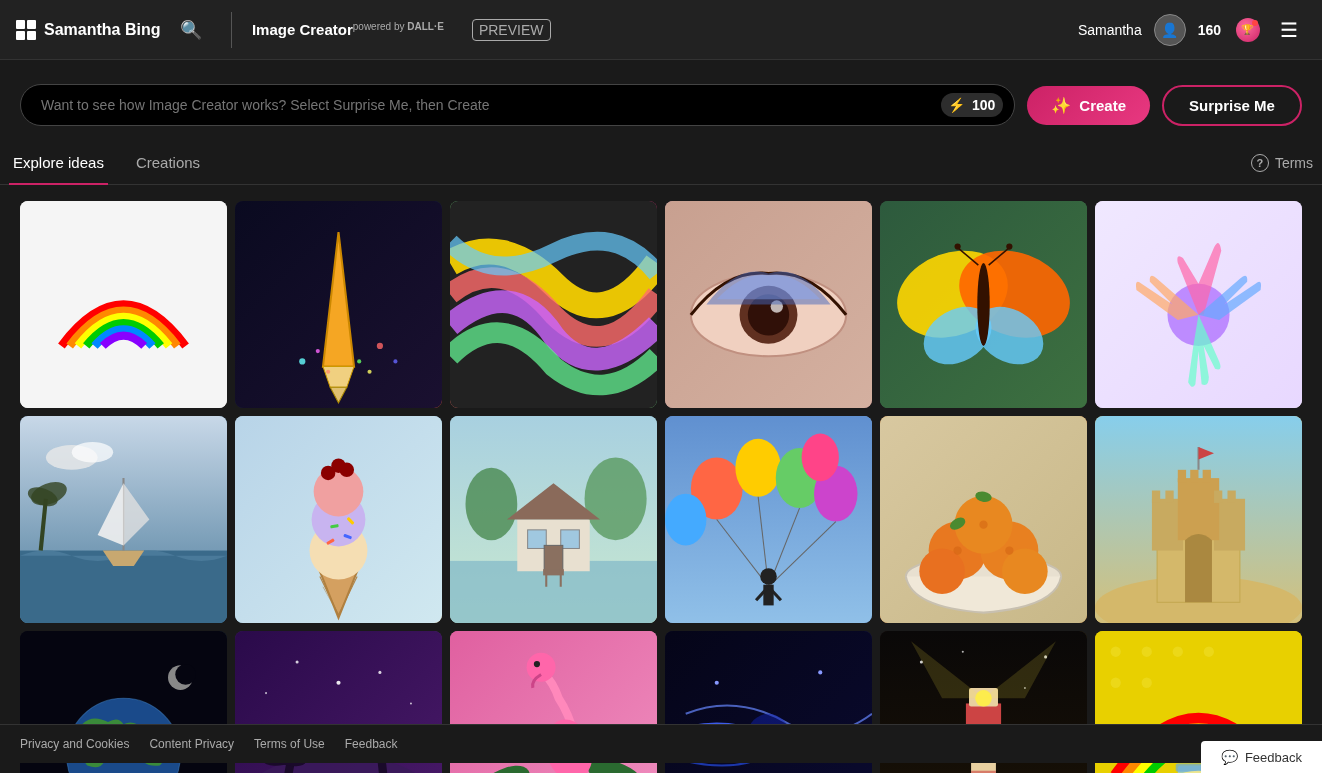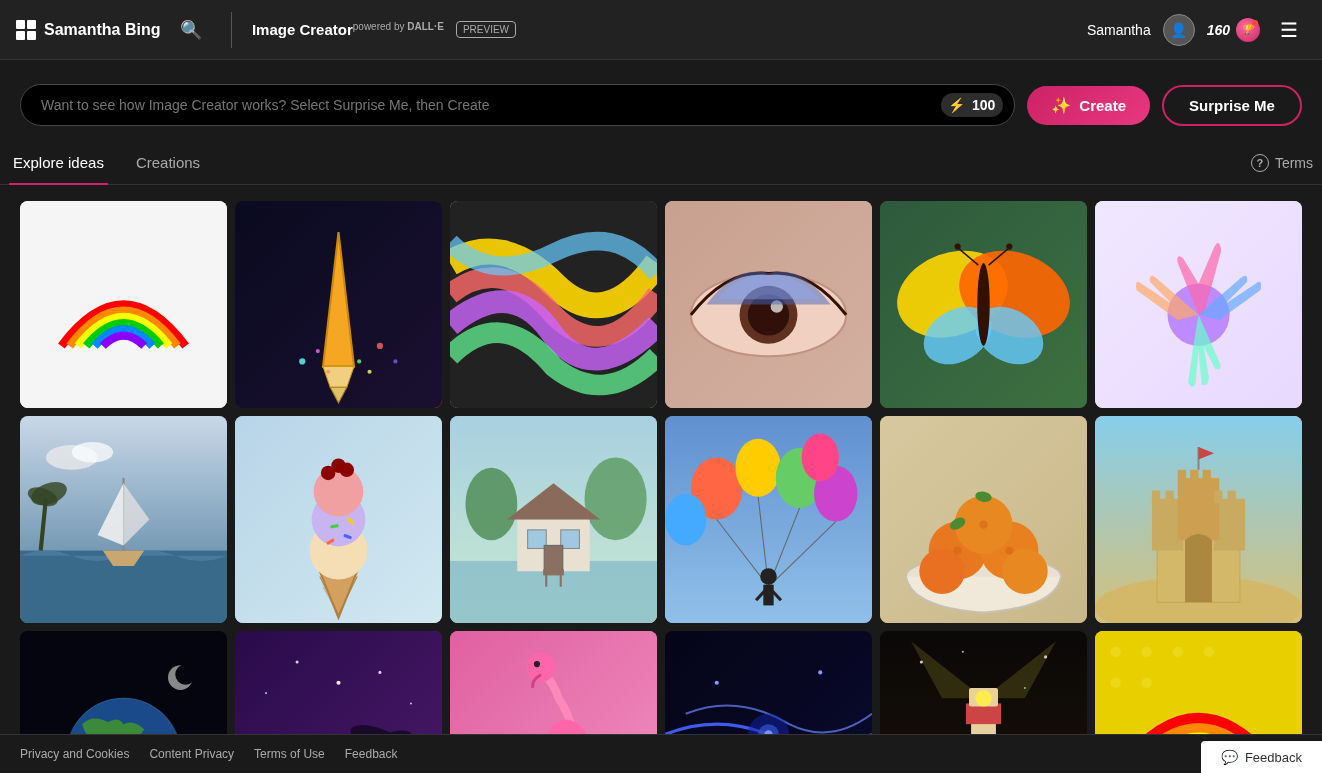--- a/index.html
+++ b/index.html
@@ -71,24 +71,24 @@
       font-size: 10px;
       color: #aaa;
     }
     .powered-by span {
       font-weight: 700;
       color: #aaa;
     }
     .preview-badge {
       border: 1px solid #aaa;
       color: #aaa;
-      font-size: 10px;
+      font-size: 14px;
       padding: 2px 6px;
       border-radius: 4px;
-      margin-left: 0;
+      margin-left: 16px;
     }
     .header-spacer { flex: 1; }
     .header-right {
       display: flex;
       align-items: center;
       gap: 12px;
     }
     .user-name {
       font-size: 14px;
       color: #fff;
@@ -101,25 +101,24 @@
       display: flex;
       align-items: center;
       justify-content: center;
       font-size: 14px;
       color: #fff;
       border: 1px solid #888;
     }
     .coins-display {
       display: flex;
       align-items: center;
-      gap: 6px;
+      gap: 15px;
       font-size: 14px;
       font-weight: 600;
       color: #fff;
-      font-style: italic;
     }
     .coin-icon {
       width: 24px;
       height: 24px;
       background: radial-gradient(circle at 40% 35%, #ff6b9d, #cc2266);
       border-radius: 50%;
       display: flex;
       align-items: center;
       justify-content: center;
       font-size: 10px;
@@ -301,21 +300,21 @@
     .card-inner {
       width: 100%;
       height: 100%;
       position: relative;
       overflow: hidden;
     }
 
     
     .footer {
       position: fixed;
-      bottom: 0;
+      bottom: 10px;
       left: 0;
       right: 0;
       background: #1a1a1a;
       border-top: 1px solid #333;
       padding: 12px 20px;
       display: flex;
       align-items: center;
       justify-content: space-between;
       font-size: 12px;
     }

